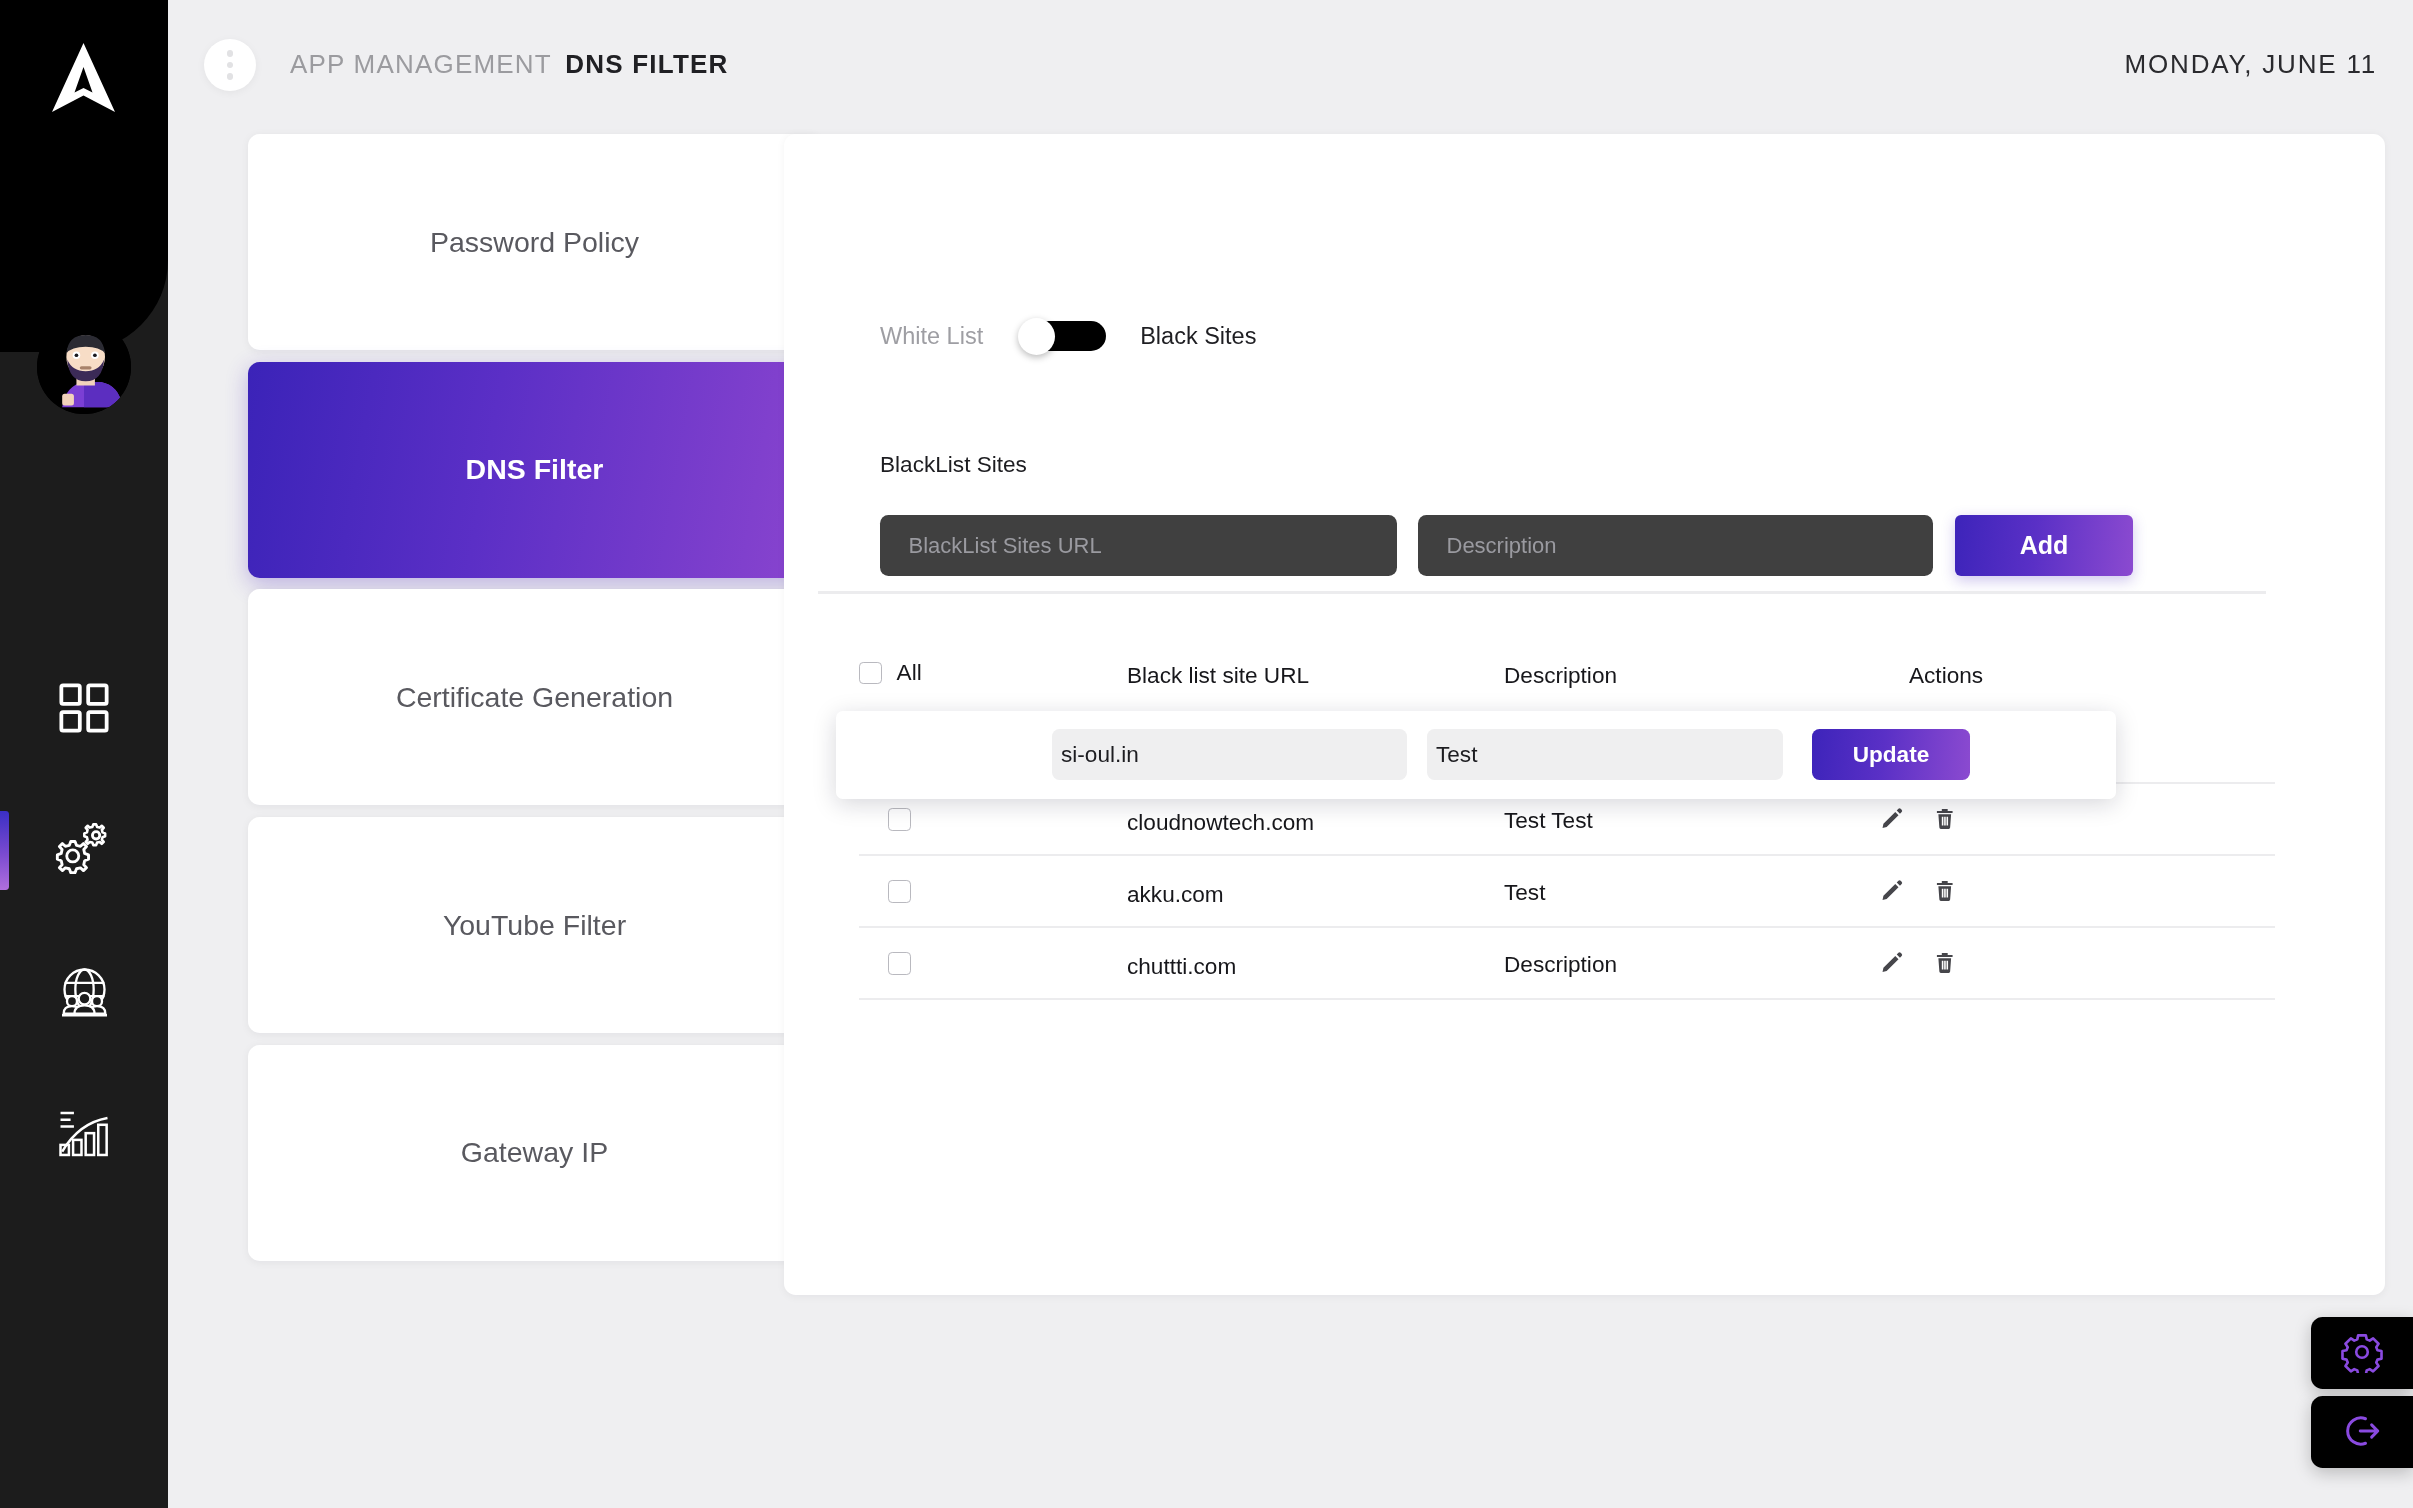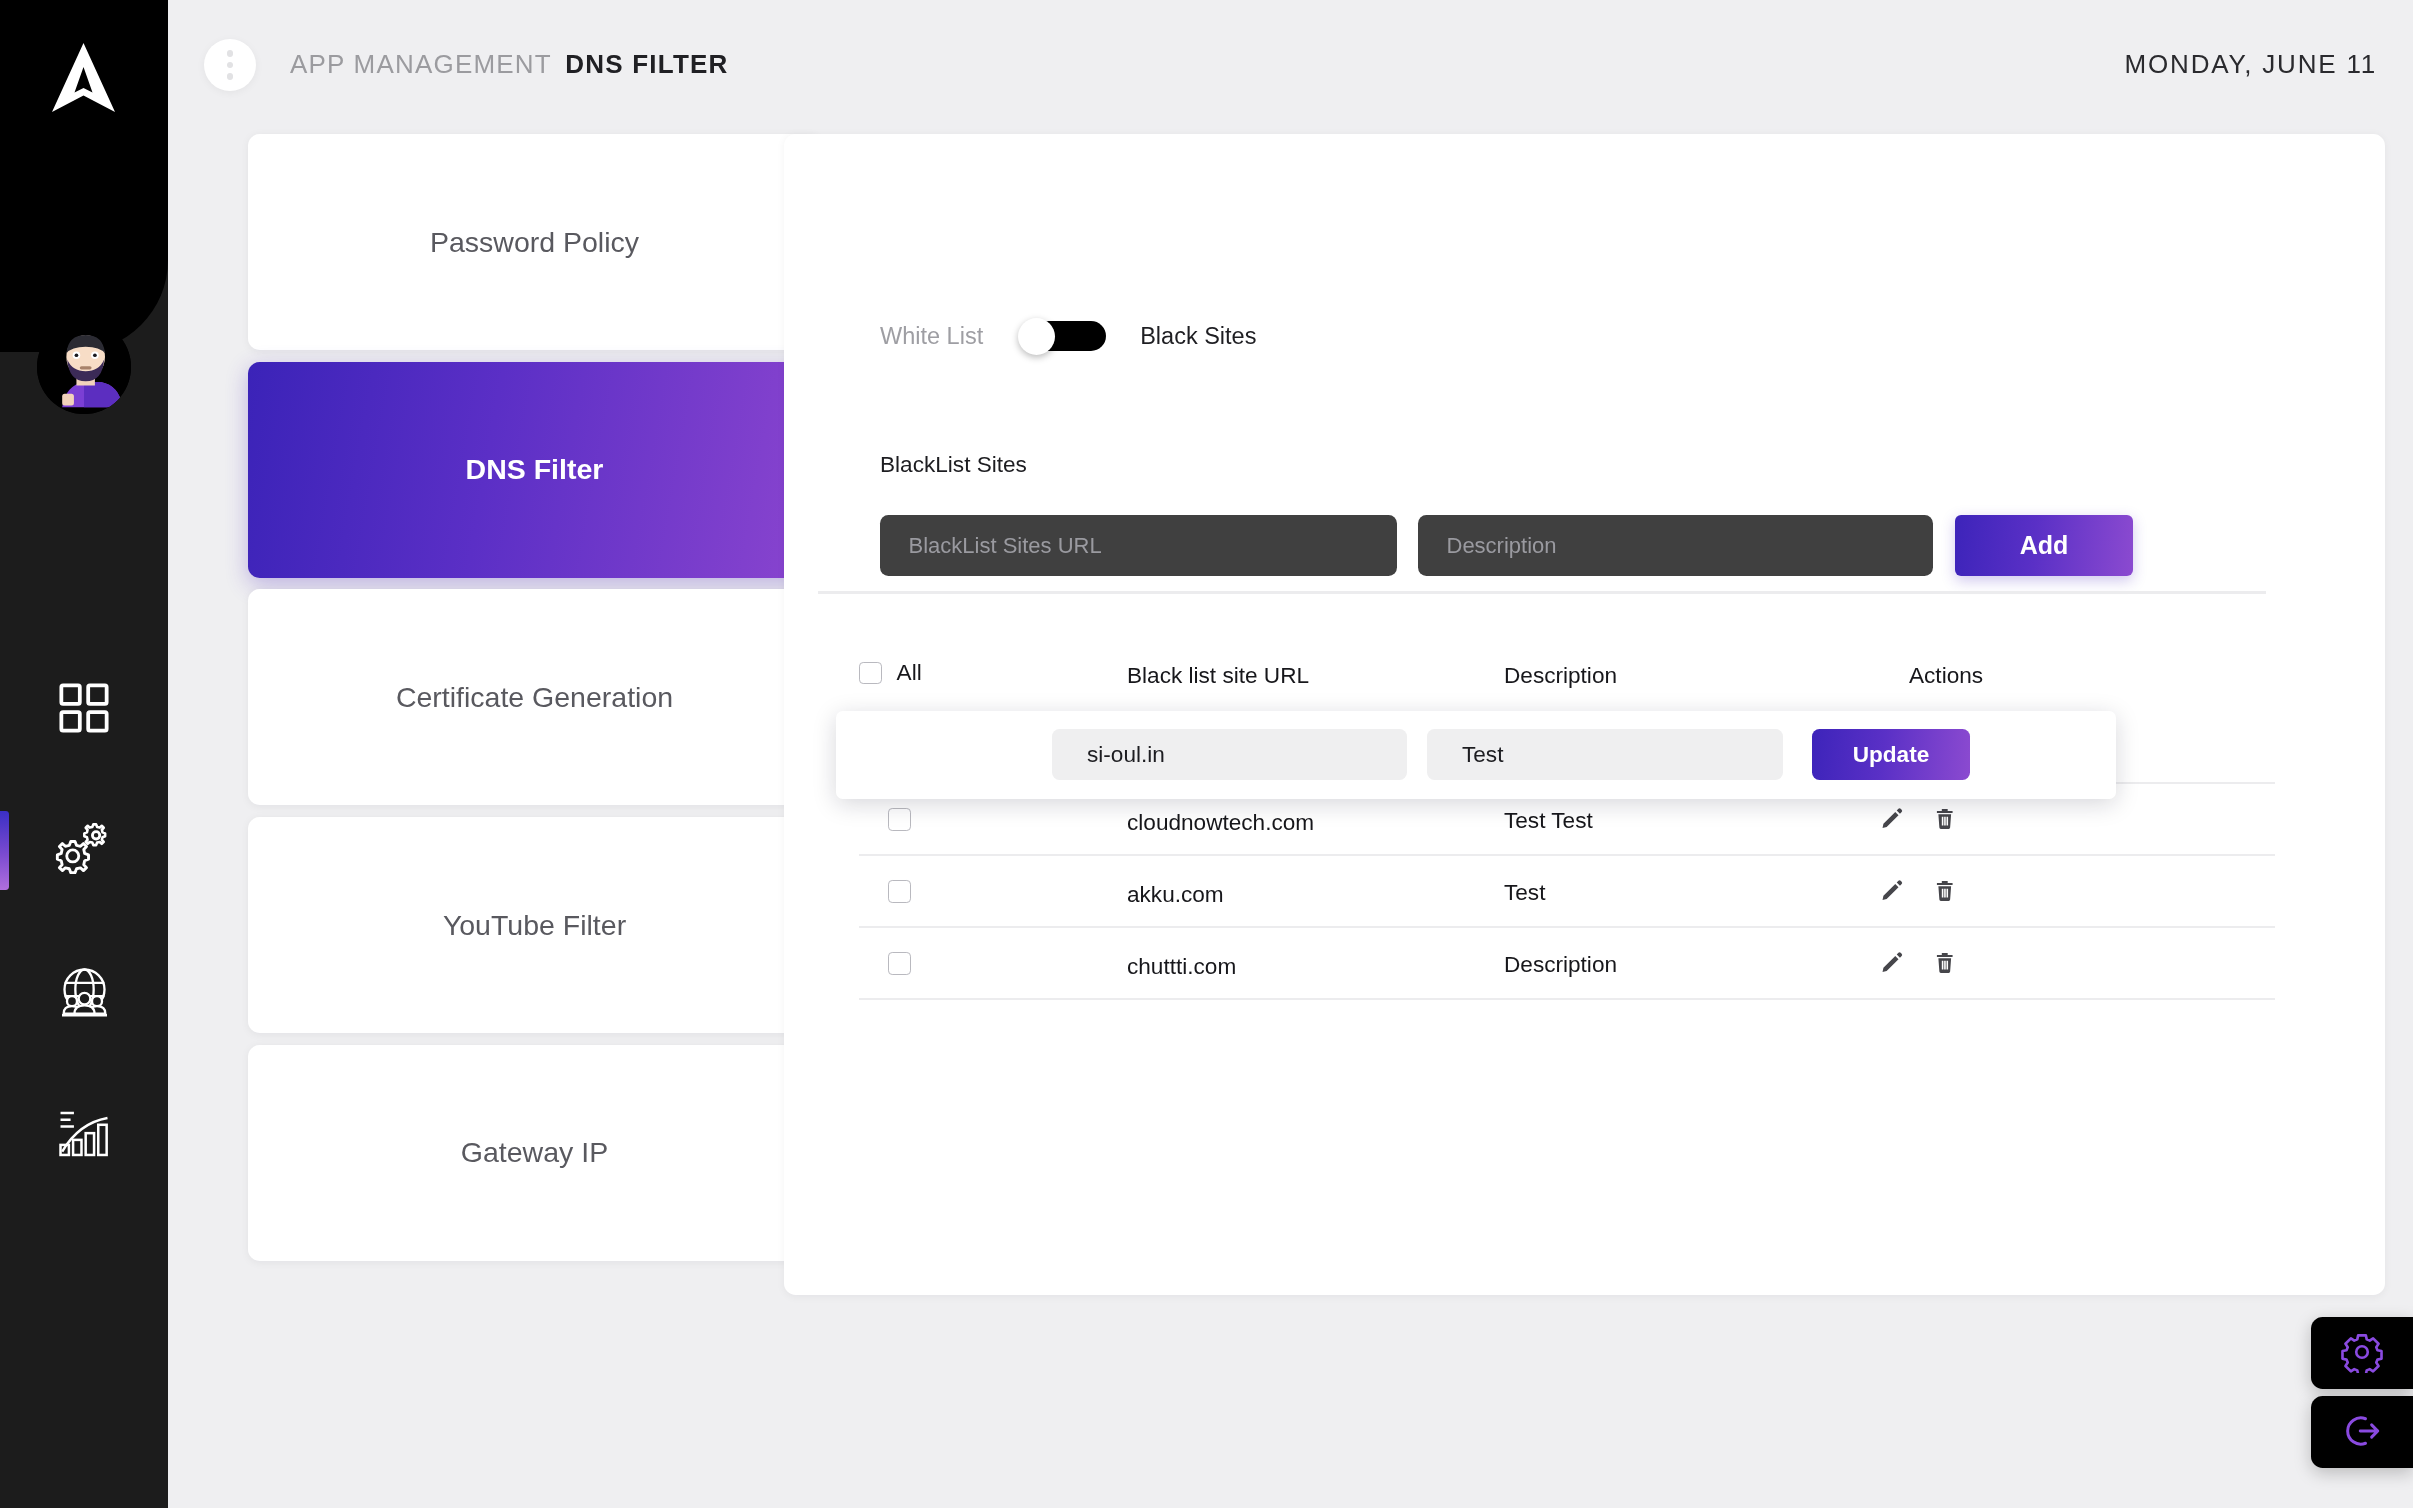--- a/index.html
+++ b/index.html
@@ -243,21 +243,21 @@
     box-shadow: 0 5px 23.5px rgba(20,20,40,0.17);
     z-index: 12;
   }
   .edit-input {
     position: absolute; top: 18.4px;
     height: 51px;
     background: #efeff0;
     border: none; border-radius: 7.5px;
     font-size: 22.6px; color: #1d1d21;
     font-family: "Liberation Sans", sans-serif;
-    padding: 0 35px;
+    padding: 0 9px;
   }
   .edit-url  { left: 216px; width: 355px; }
   .edit-desc { left: 591px; width: 356px; }
   .btn-update {
     position: absolute; left: 976px; top: 18.4px;
     width: 158px; height: 51px;
     border: none; border-radius: 7.5px;
     background: linear-gradient(95deg, #3d24ba 0%, #5a30c6 45%, #8b4ad0 100%);
     color: #fff; font-size: 22.6px; font-weight: 700;
     font-family: "Liberation Sans", sans-serif;

